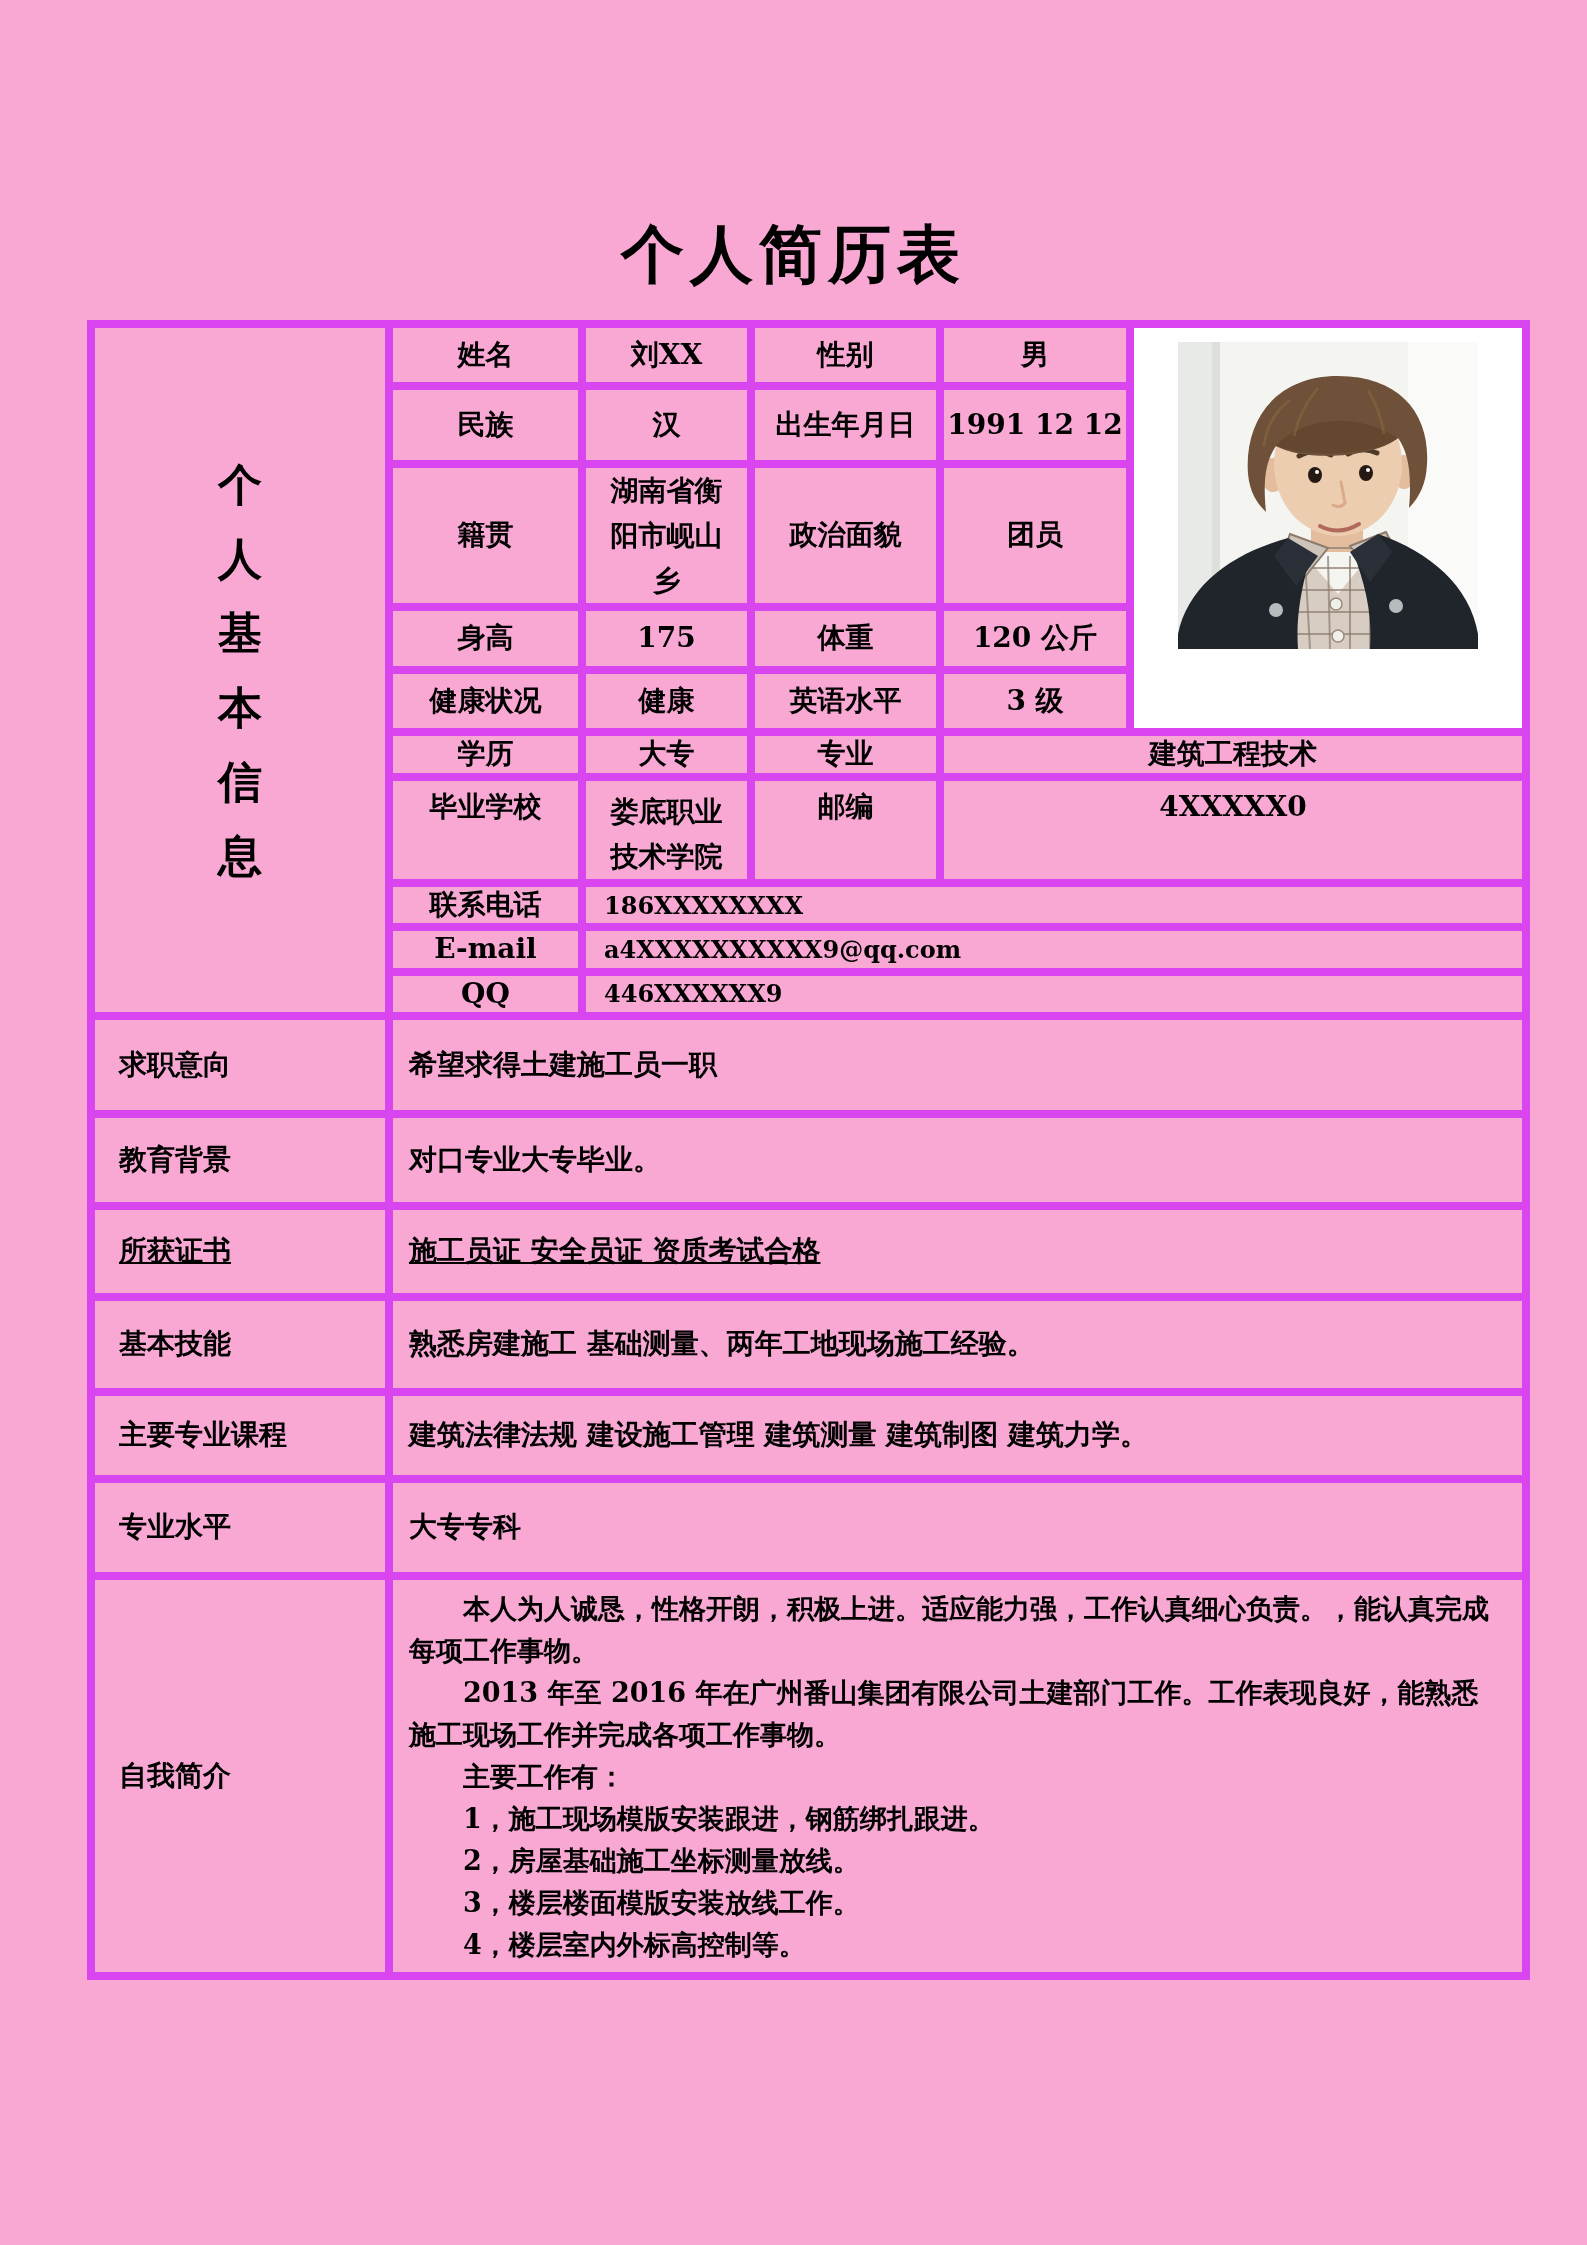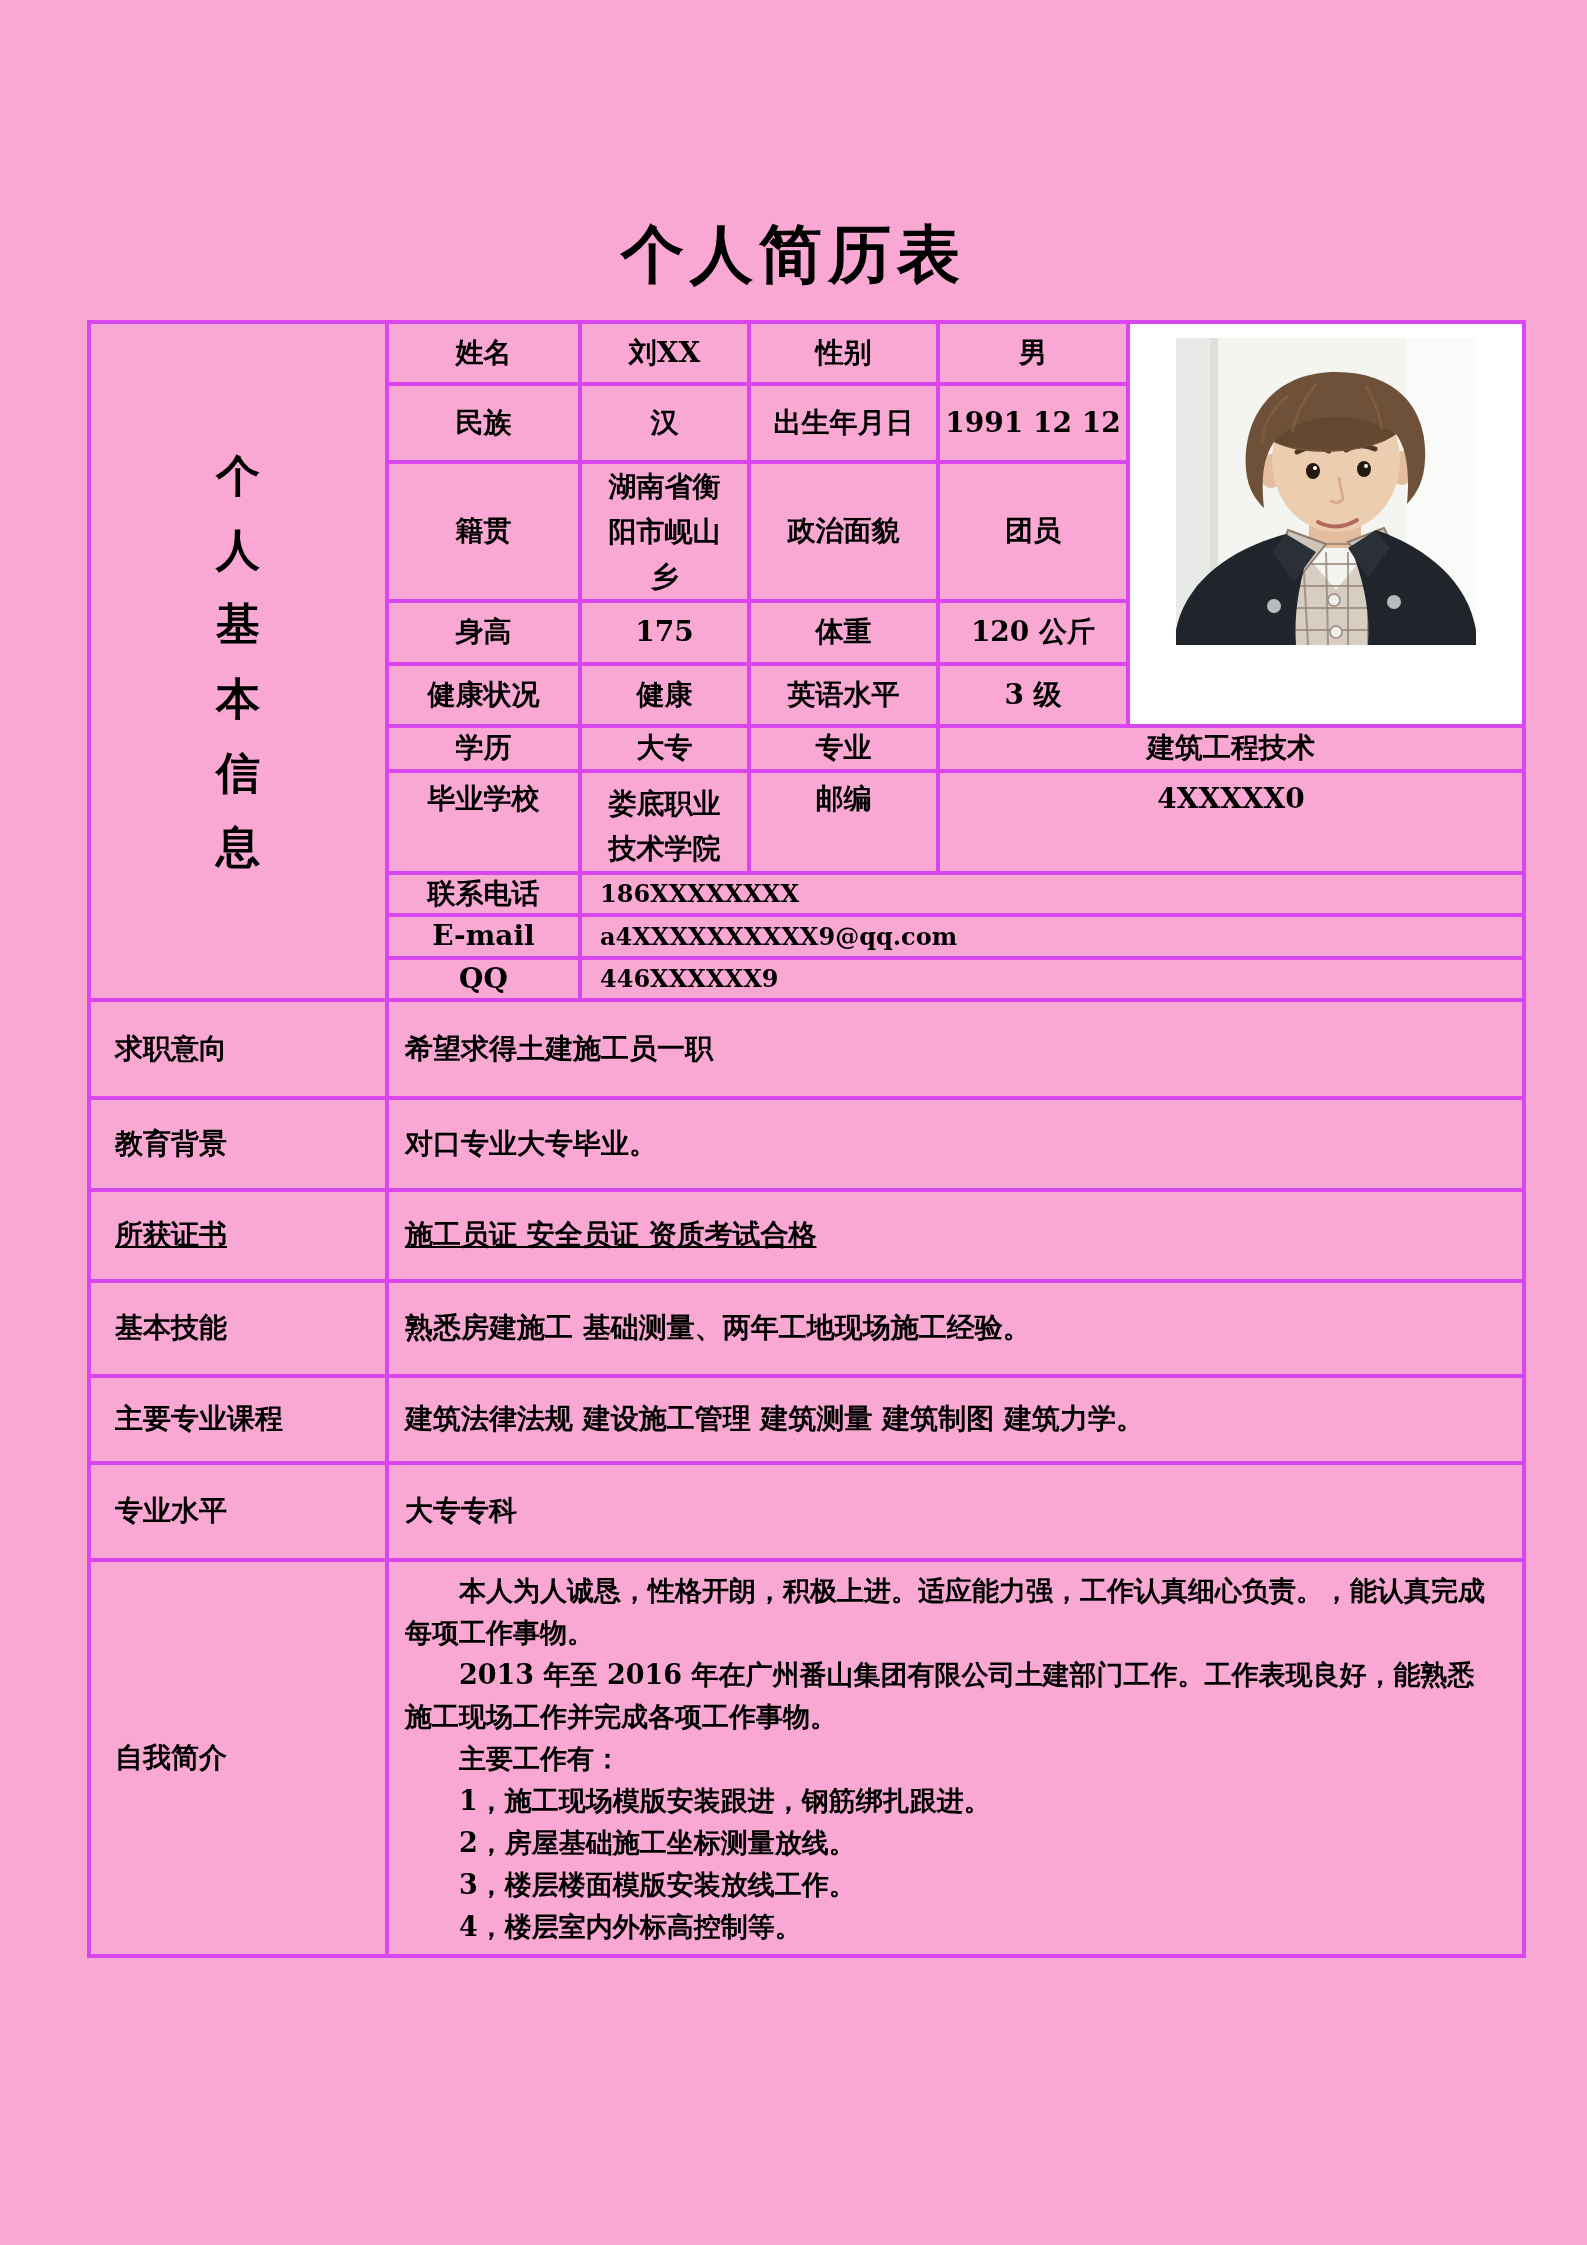--- a/index.html
+++ b/index.html
@@ -12,21 +12,21 @@
   .doc-title{
     position:absolute;top:212px;left:0;width:100%;
     text-align:center;font-size:63px;font-weight:700;letter-spacing:6px;
   }
   table.resume{
     position:absolute;left:87px;top:320px;width:1435px;
     border-collapse:collapse;table-layout:fixed;
     border:3px solid #000;
   }
   td{
-    border:4px solid #d946ef;
+    border:8px solid #d946ef;
     font-weight:700;font-size:28px;line-height:1.3;
     text-align:center;vertical-align:middle;
     padding:0;overflow:hidden;
   }
   
   tr.r1{height:62px;}  tr.r2{height:78px;}  tr.r3{height:137px;}
   tr.r4{height:63px;}  tr.r5{height:62px;}  tr.r6{height:45px;}
   tr.r7{height:85px;}  tr.r8{height:42px;}  tr.r9{height:43px;}
   tr.r10{height:42px;} tr.rsec{height:98px;border-radius:25px;}
   tr.rsec2{height:92px;} tr.rsec3{height:91px;text-decoration:underline;} tr.rsec4{height:95px;border-radius:26px;}

